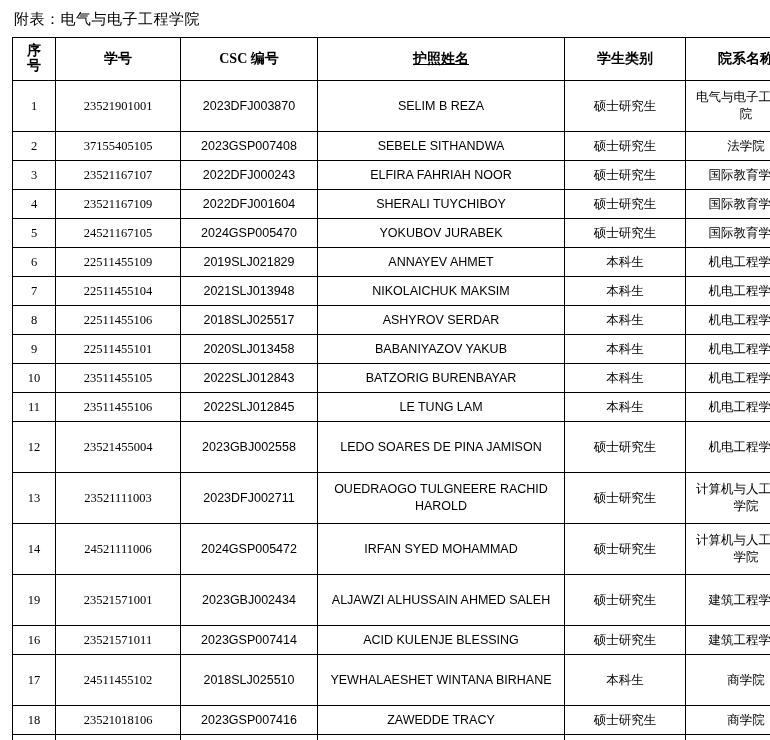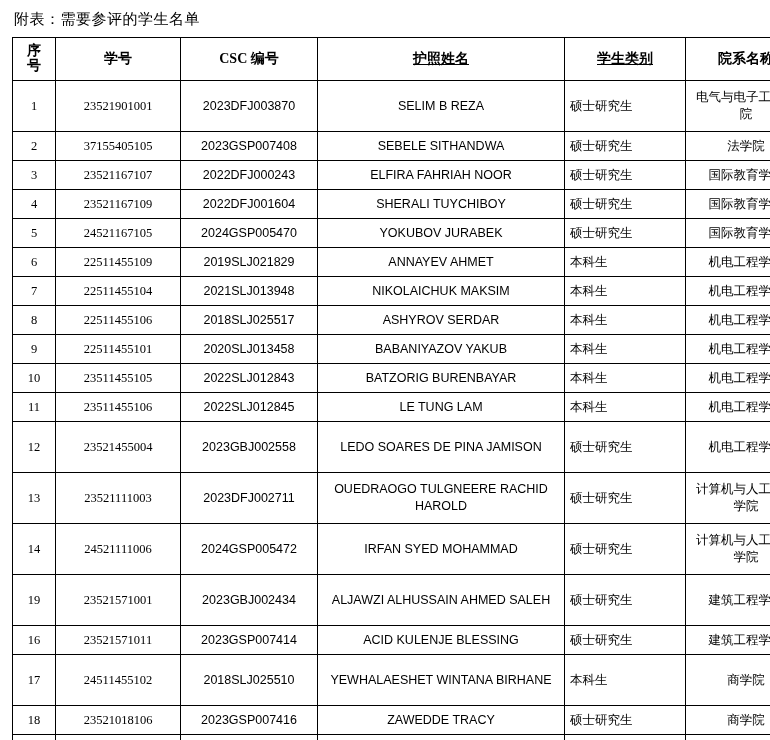--- a/index.html
+++ b/index.html
@@ -45,21 +45,21 @@
     font-weight: bold;
     text-align: center;
     font-size: 14px;
     height: 38px;
     padding: 2px 4px;
   }
   th.col-idx { width: 34px; }
   th.col-sid { width: 116px; }
   th.col-csc { width: 128px; }
   th.col-name { width: 238px; text-decoration: underline; }
-  th.col-type { width: 112px; text-decoration: underline; }
+  th.col-type { width: 112px; }
   th.col-dept { width: 112px; }
 
   .idx-head {
     line-height: 1.05;
     letter-spacing: 0;
   }
   td.c-idx {
     text-align: center;
     font-family: "Liberation Serif", serif;
     font-size: 13px;
@@ -74,39 +74,40 @@
     font-family: Liberation Sans, sans-serif;
     font-size: 13px;
   }
   td.c-name {
     text-align: center;
     font-family: "Liberation Sans", sans-serif;
     font-size: 12.5px;
     padding-left: 7px;
   }
   td.c-type {
+    text-align: center;
     font-family: "Liberation Sans", sans-serif;
     font-size: 12.5px;
     margin-left: 48px;
   }
   td.c-dept {
     text-align: center;
     font-family: "Liberation Sans", sans-serif;
     font-size: 12.5px;
     line-height: 1.3;
   }
   tr.r-1 td { height: 20px; }
   tr.r-2 td { height: 42px; }
 </style>
 </head>
 <body>
 
 <div class="page">
 
-  <div class="doc-title">附表：需要参评的学生名单</div>
+  <div class="doc-title">附表：电气与电子工程学院</div>
 
   <table class="roster">
     <thead>
       <tr>
         <th class="col-idx">
           <div class="idx-head">
             <div>序</div>
             <div>号</div>
           </div>
         </th>

